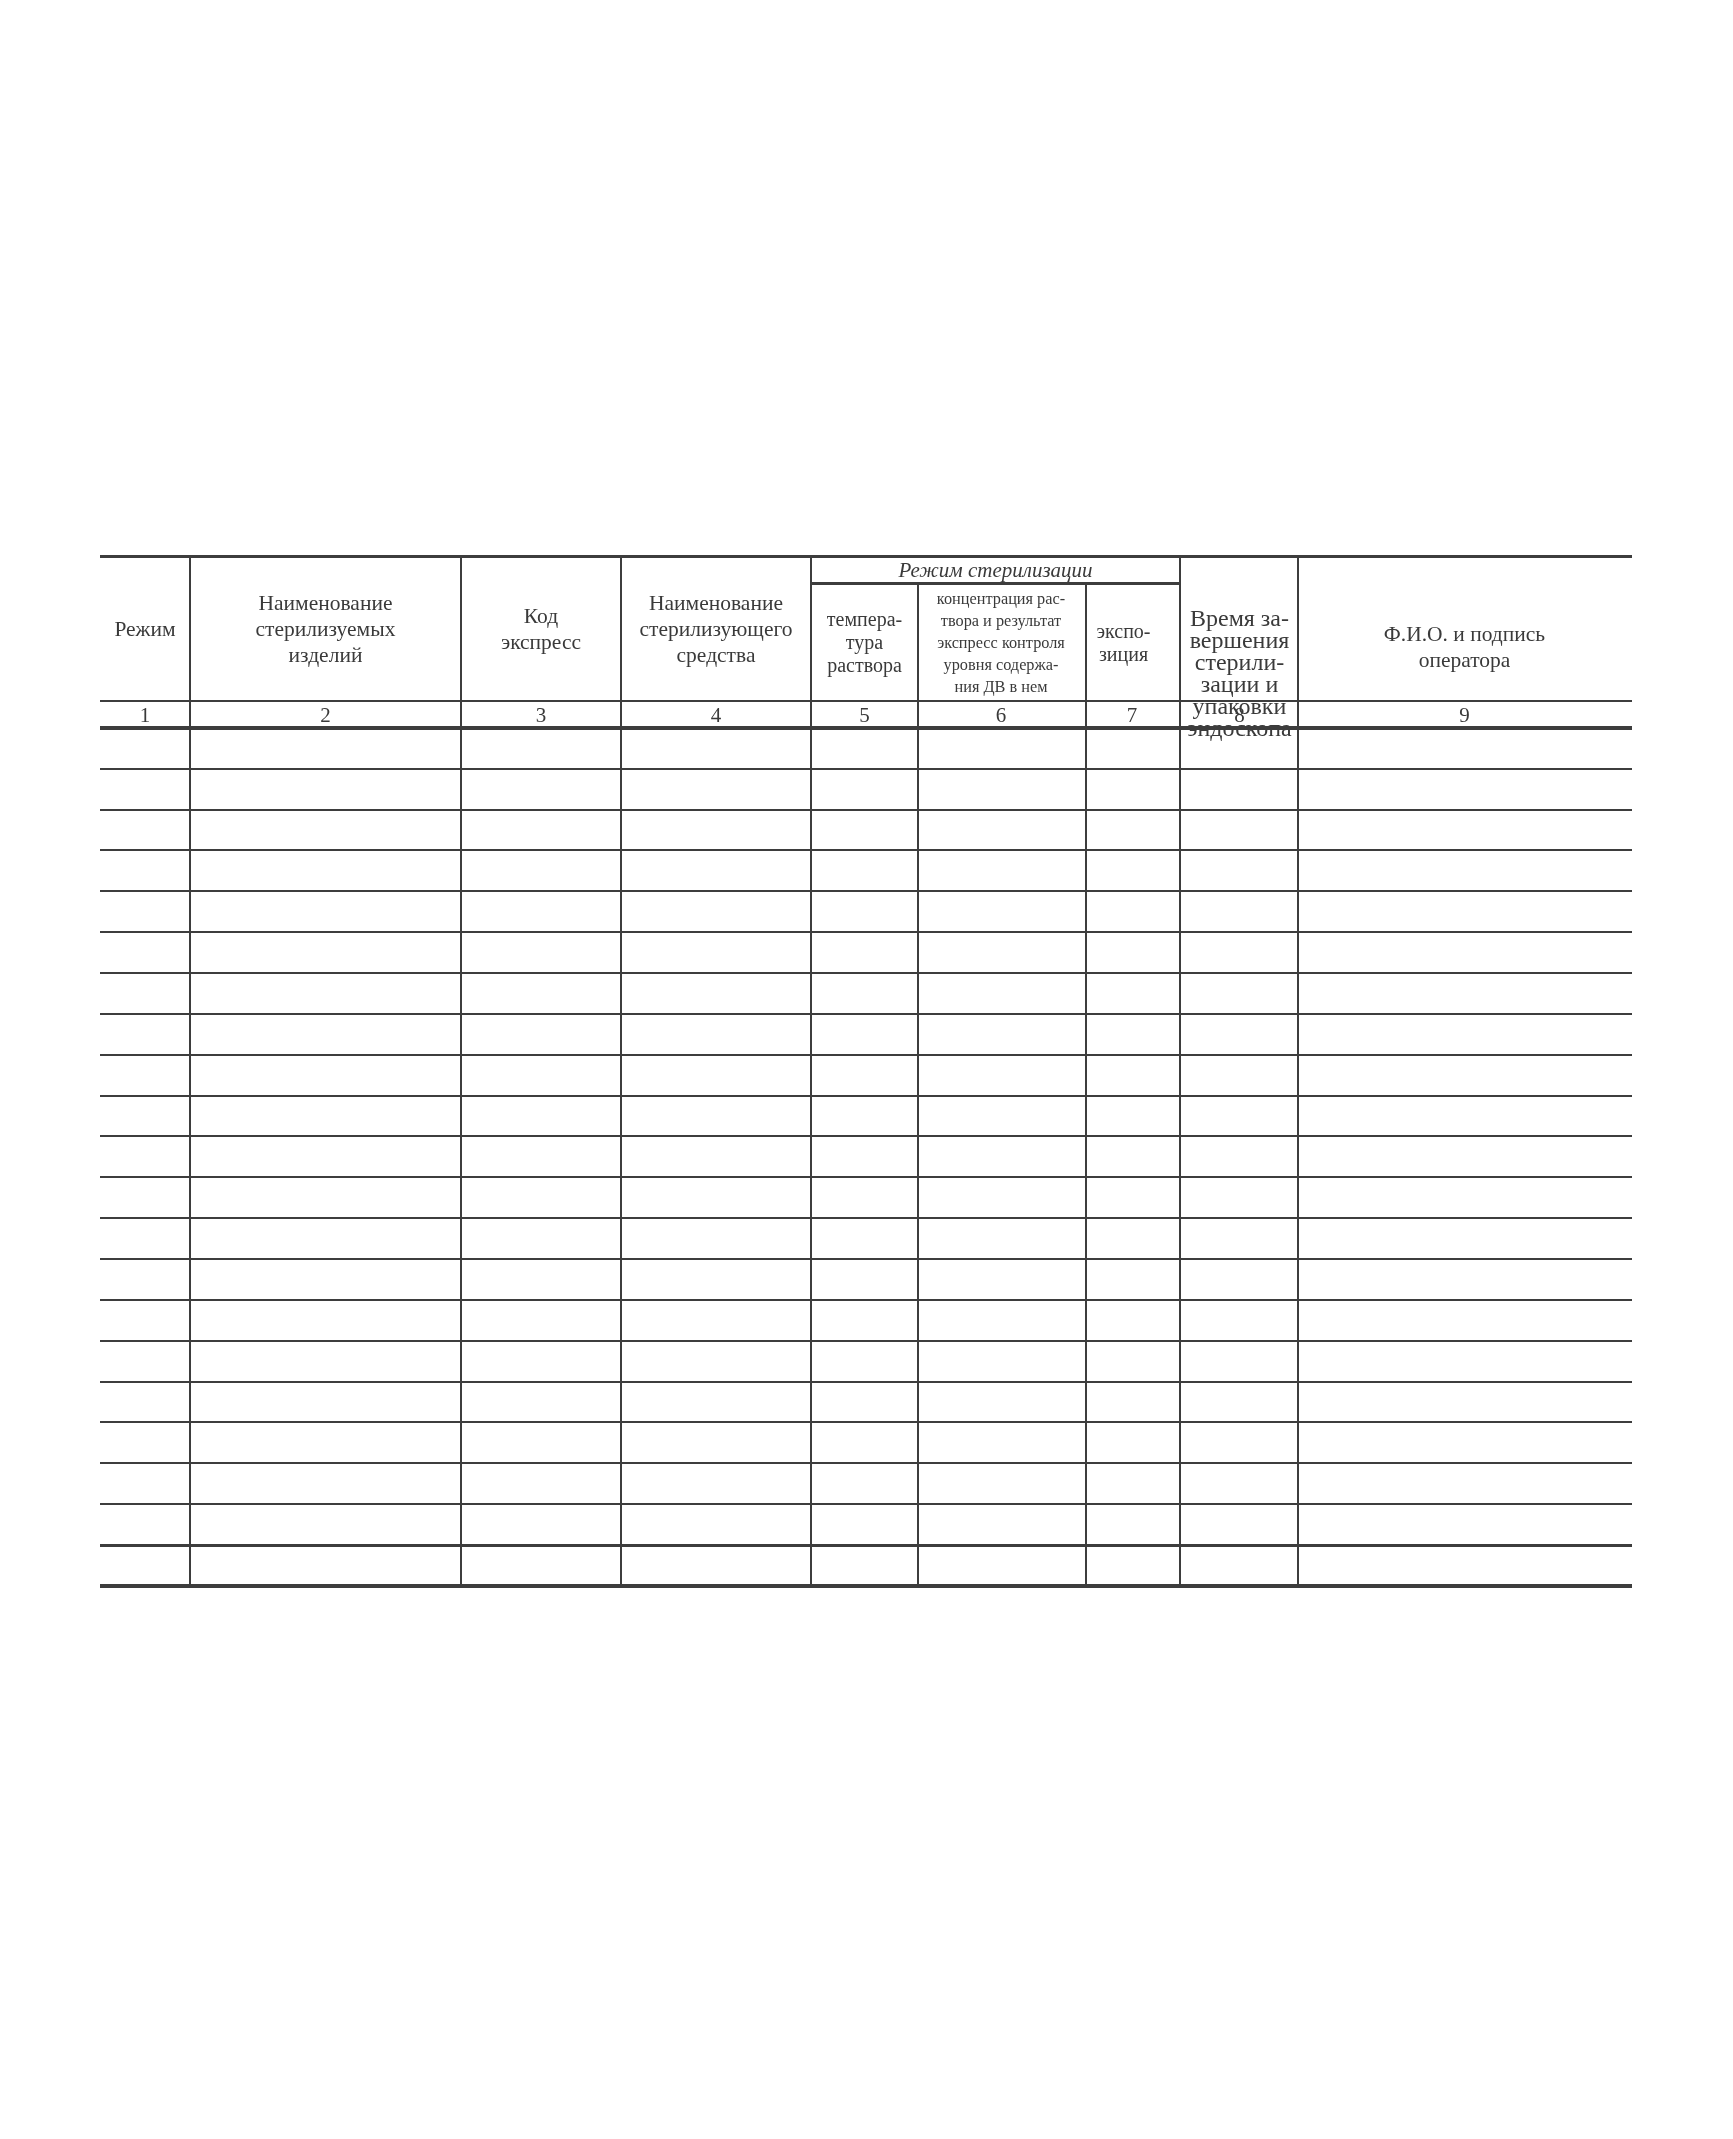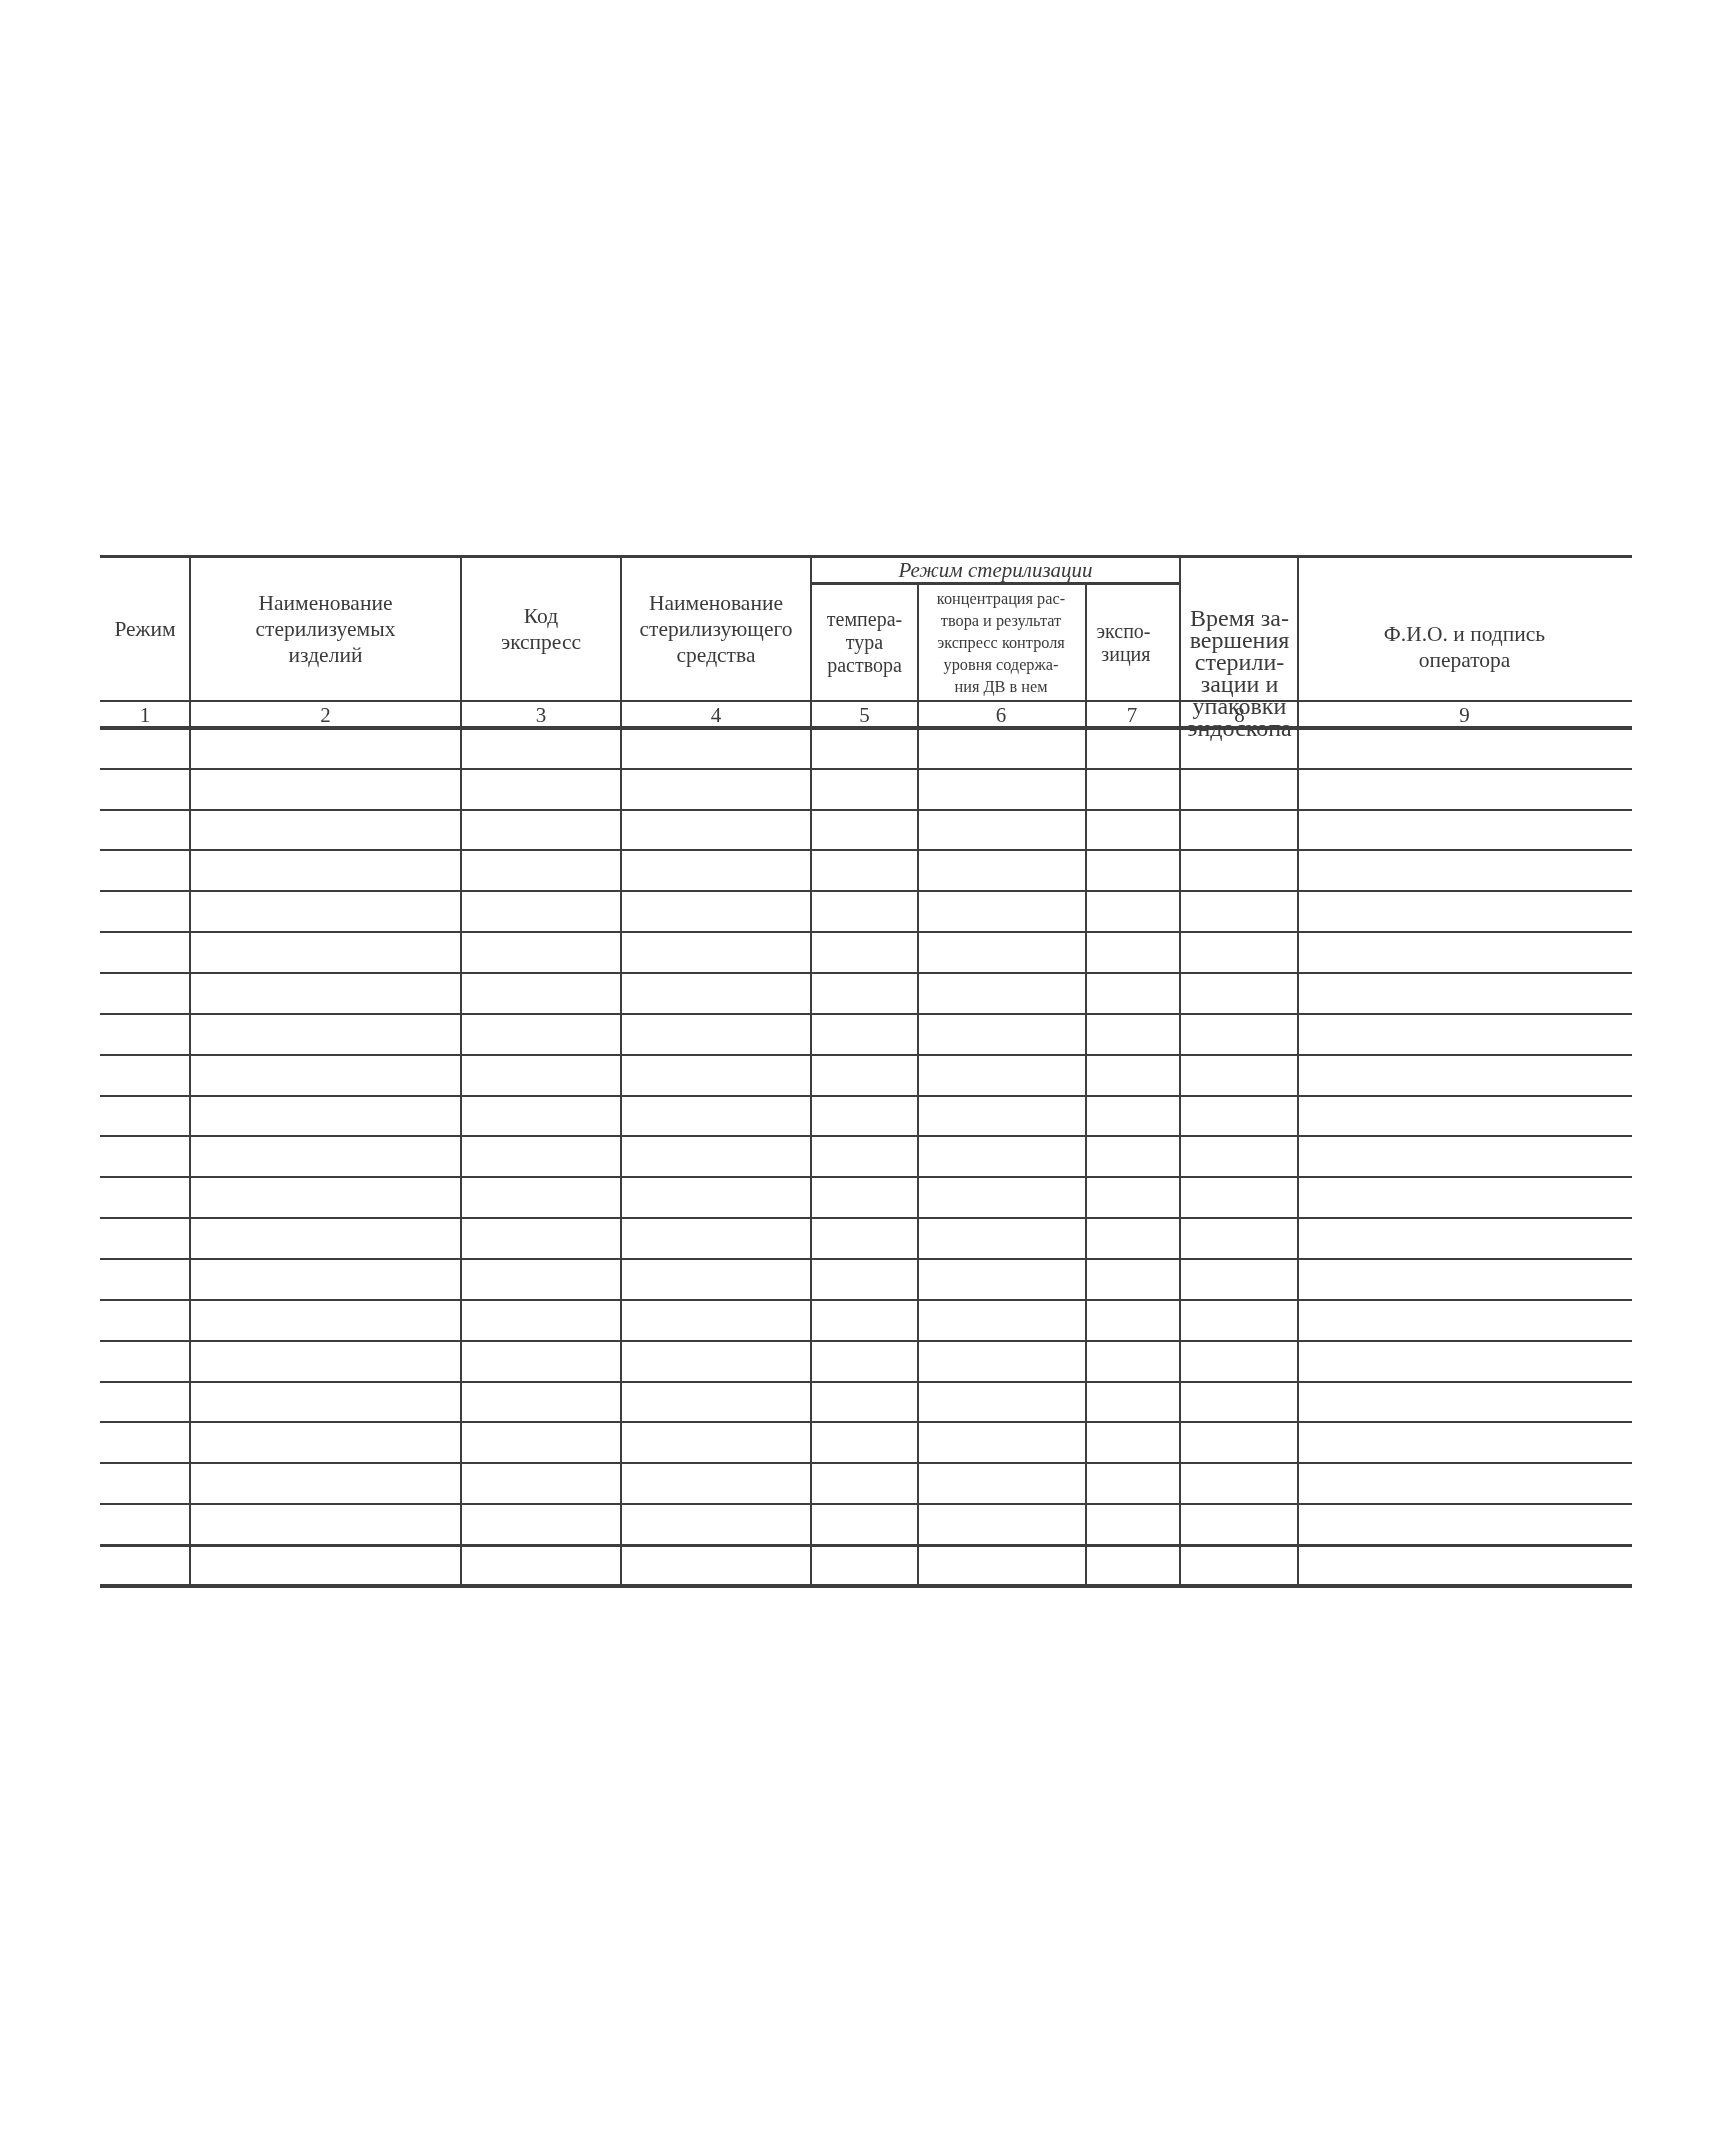--- a/index.html
+++ b/index.html
@@ -66,21 +66,21 @@
 стерилизующего
 средства</div>
     <div class="cell hdr-sm" style="left:711px;  top:27.4px; width:107px; height:119px;">темпера-
 тура
 раствора</div>
     <div class="cell hdr-c6" style="left:817px; top:27.4px; width:168px; height:119px;">концентрация рас-
 твора и результат
 экспресс контроля
 уровня содержа-
 ния ДВ в нем</div>
-    <div class="cell hdr-sm" style="left:977px; top:27.4px; width:93px; height:119px;text-align:right;">экспо-
+    <div class="cell hdr-sm" style="left:977px; top:27.4px; width:93px; height:119px;">экспо-
 зиция</div>
     <div class="cell hdr-c8" style="left:1080px; top:0;    width:119px; height:146px;">Время за-
 вершения
 стерили-
 зации и
 упаковки
 эндоскопа</div>
     <div class="cell hdr" style="left:1198px; top:0;    width:333px; height:182px;">Ф.И.О. и подпись
 оператора</div>
 

